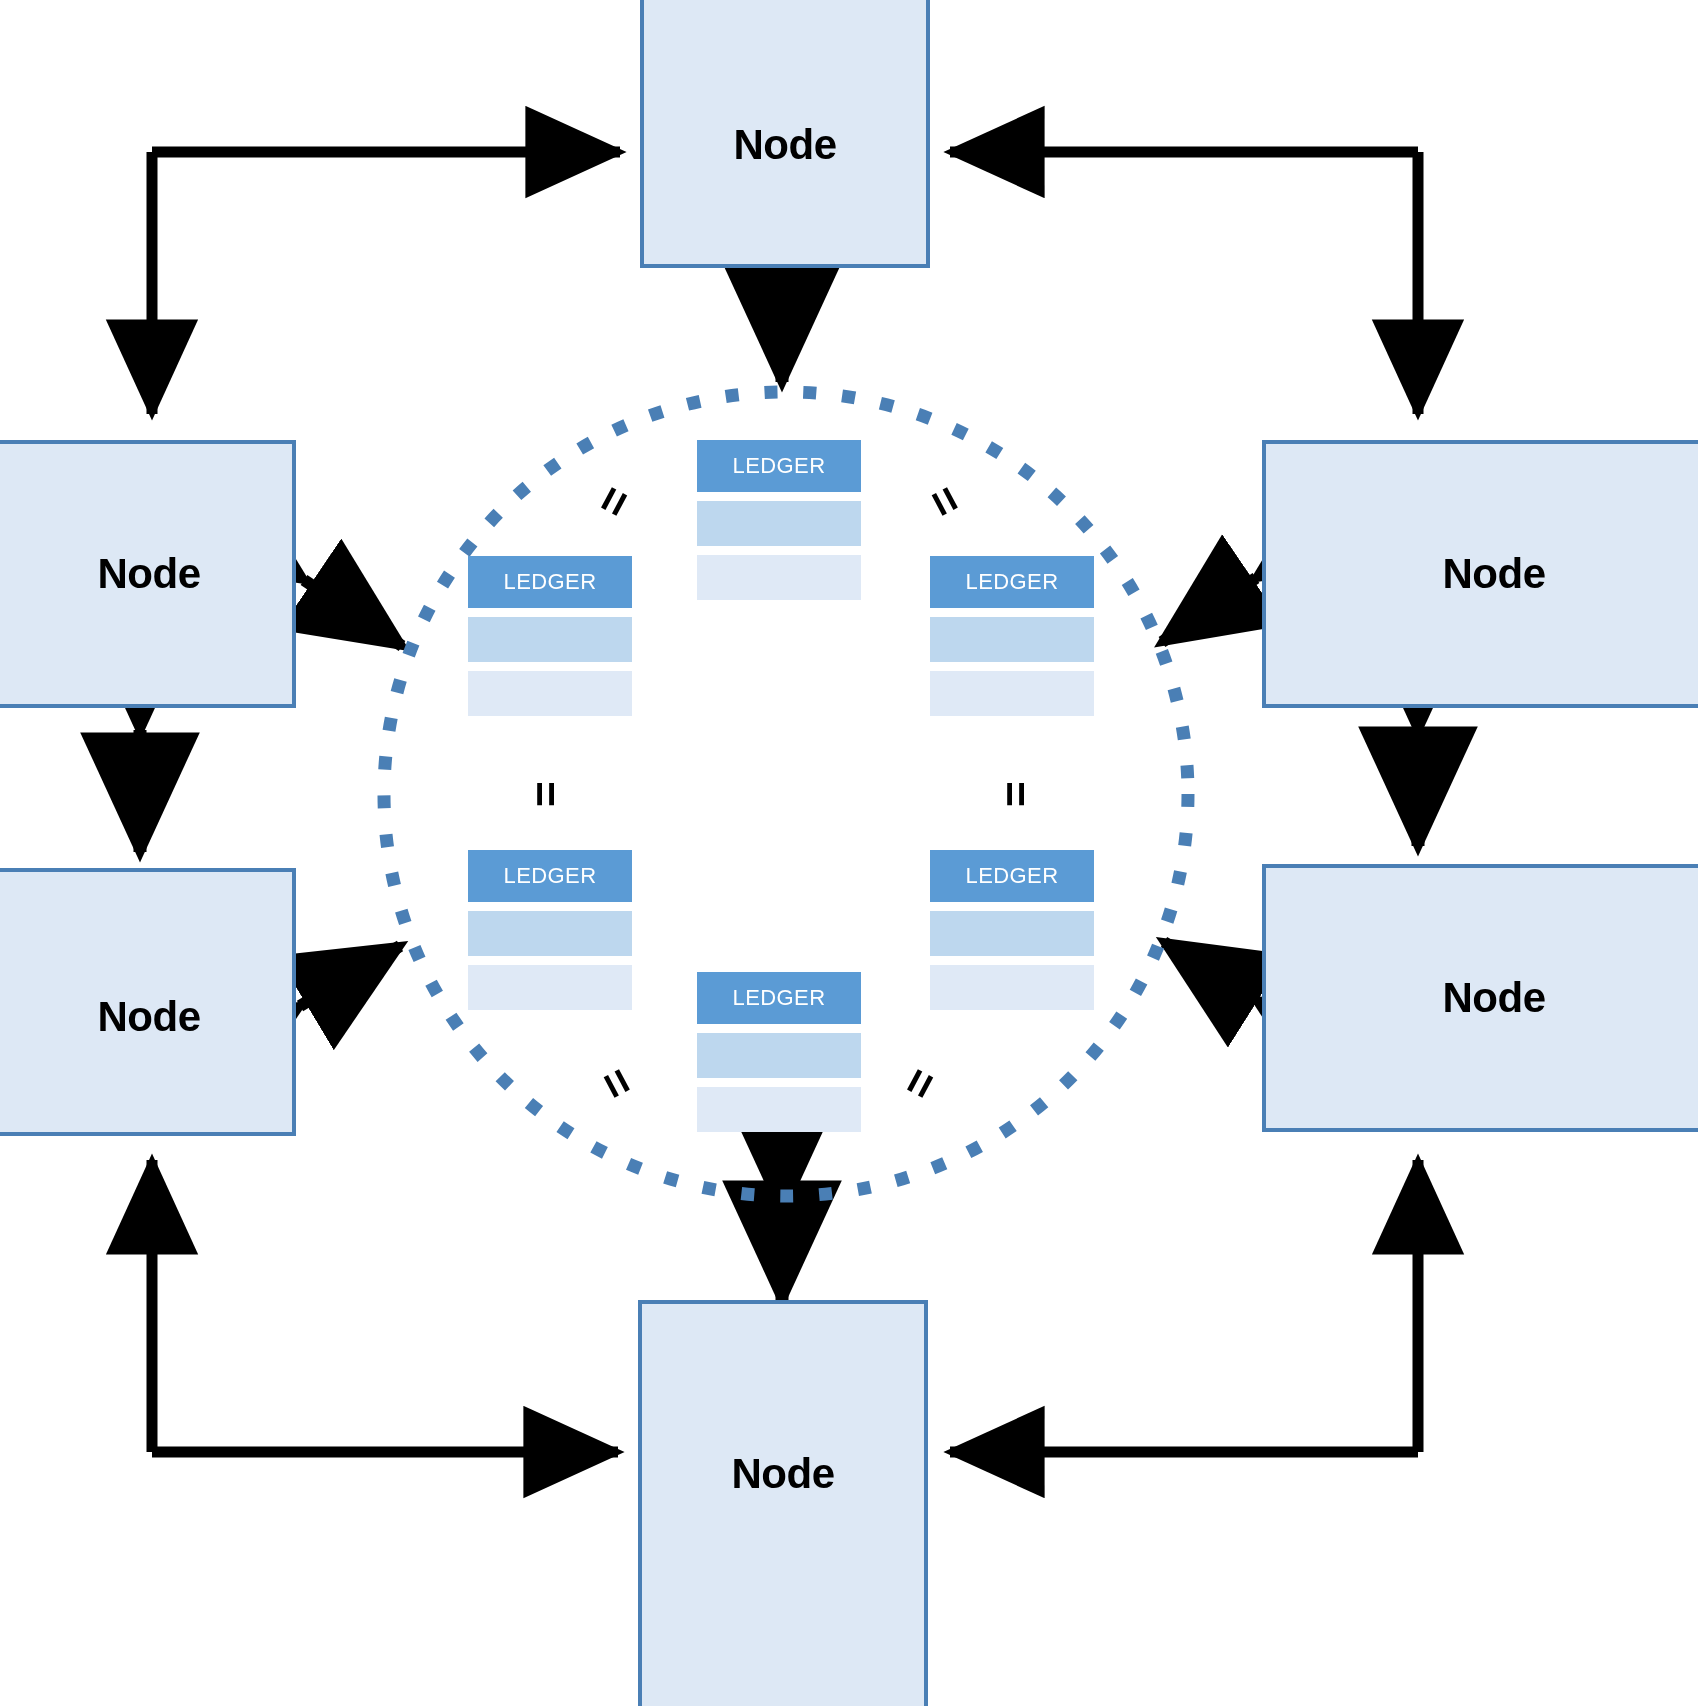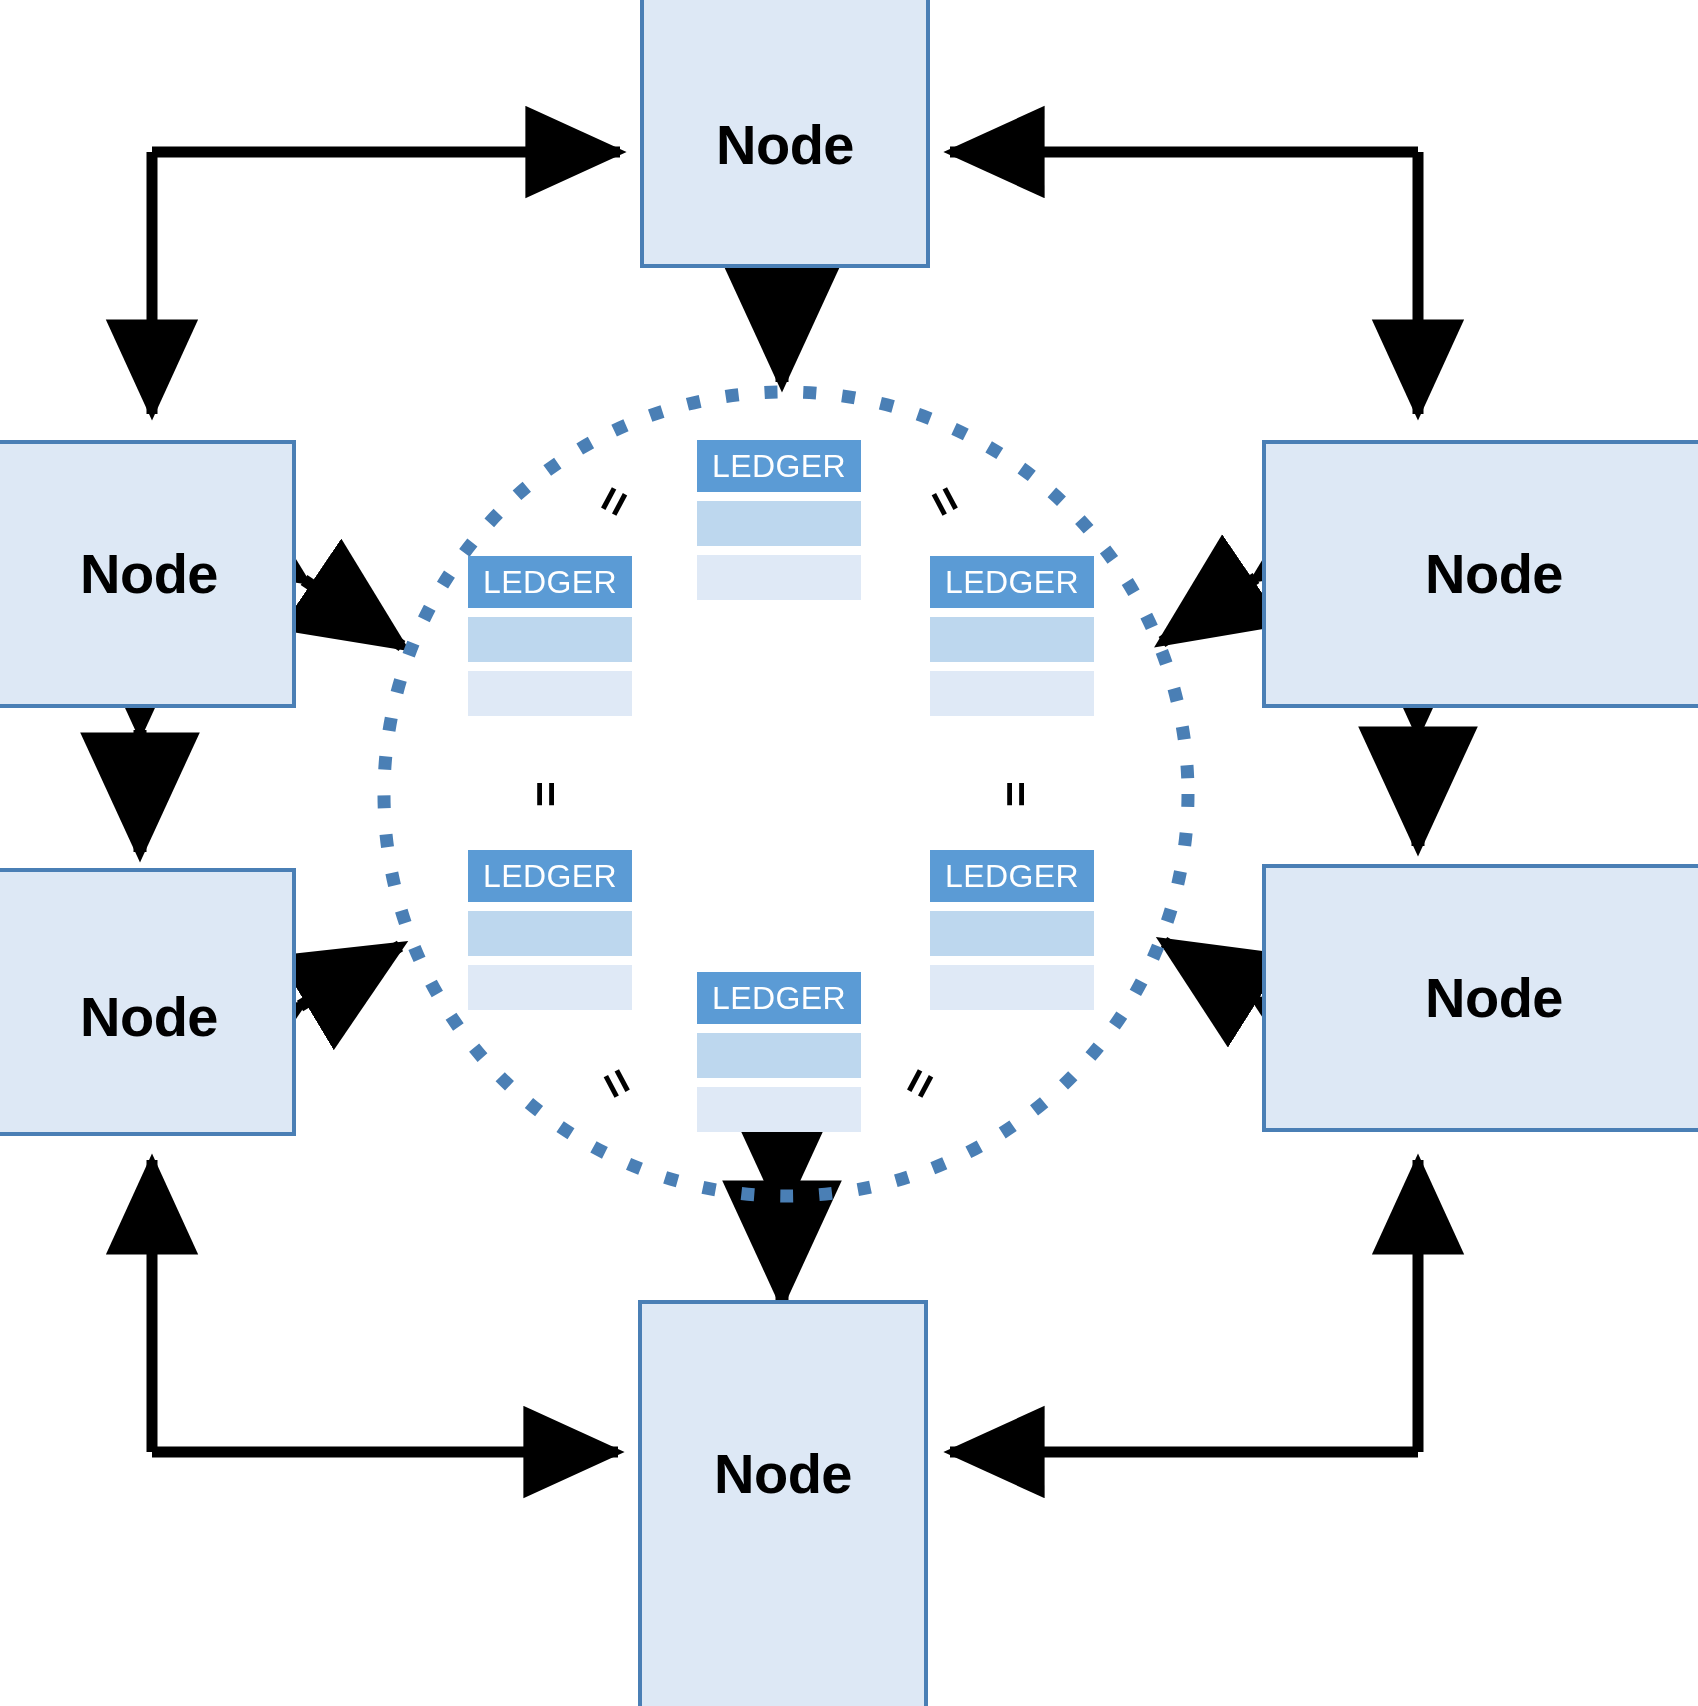--- a/index.html
+++ b/index.html
@@ -29,21 +29,21 @@
     box-sizing: border-box;
     background: #dde8f5;
     border: 4px solid #4a7fb5;
     display: flex;
     align-items: center;
     justify-content: center;
   }
   .node-label {
     font-family: "Liberation Sans", sans-serif;
     font-weight: bold;
-    font-size: 56px;
+    font-size: 42px;
     color: #000000;
     letter-spacing: -0.5px;
     line-height: 1;
   }
 
   .node-top    { left: 640px; top: -8px;   width: 290px; height: 276px; }
   .node-left-1 { left: -8px;  top: 440px;  width: 304px; height: 268px; }
   .node-left-2 { left: -8px;  top: 868px;  width: 304px; height: 268px; }
   .node-right-1{ left: 1262px;top: 440px;  width: 444px; height: 268px; }
   .node-right-2{ left: 1262px;top: 864px;  width: 444px; height: 268px; }
@@ -58,21 +58,21 @@
 
   
   .ledger {
     position: absolute;
     width: 164px;
   }
   .ledger-head {
     background: #5b9bd5;
     color: #ffffff;
     font-family: "Liberation Sans", sans-serif;
-    font-size: 32px;
+    font-size: 22px;
     font-weight: normal;
     text-align: center;
     line-height: 52px;
     height: 52px;
     letter-spacing: 0.4px;
   }
   .ledger-row {
     height: 45px;
     margin-top: 9px;
   }

